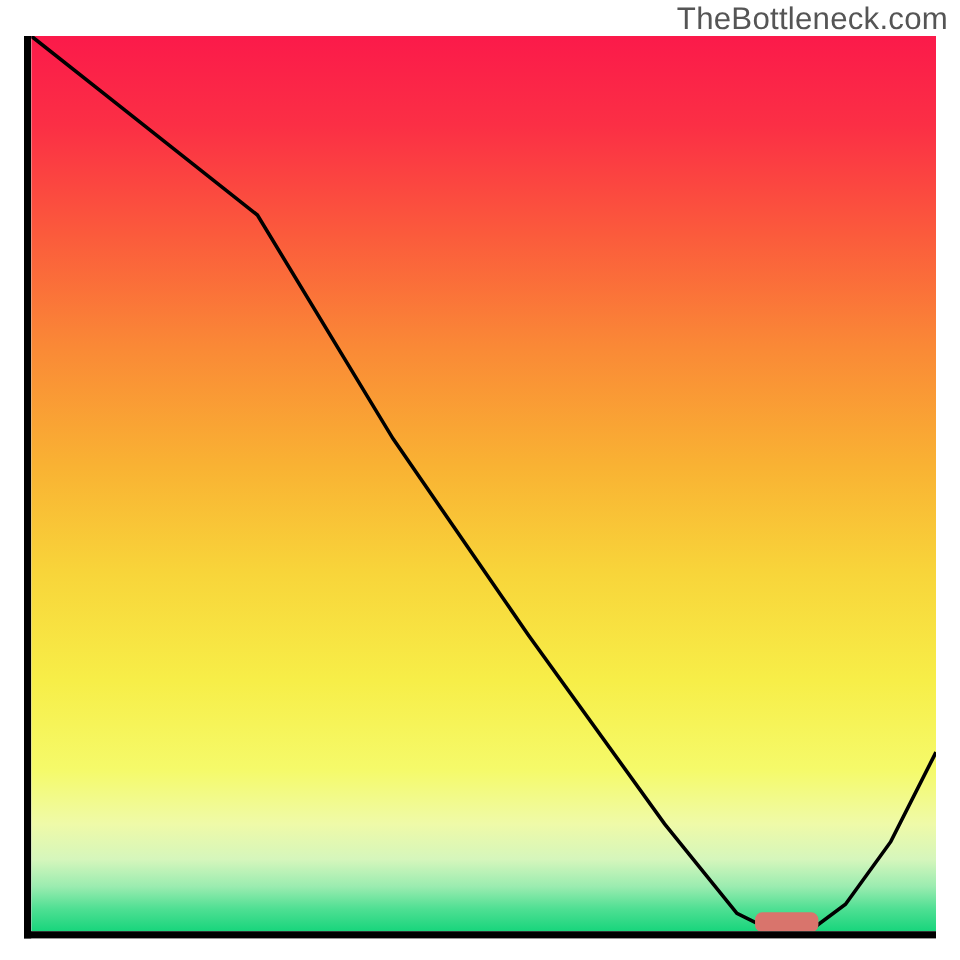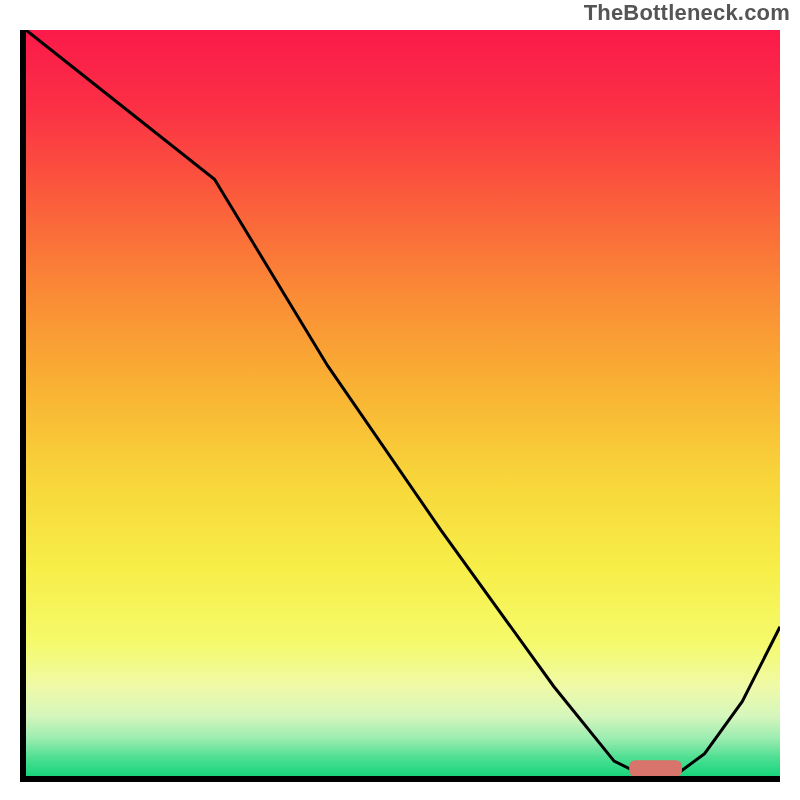--- a/index.html
+++ b/index.html
@@ -12,22 +12,22 @@
   }
   .container {
     position: relative;
     width: 800px;
     height: 800px;
   }
   .attribution {
     position: absolute;
     top: 0;
     right: 10px;
-    font-size: 22px;
-    font-weight: bold;
+    font-size: 26px;
+    font-weight: normal;
     color: #555555;
     letter-spacing: 0.2px;
   }
   .plot-frame {
     position: absolute;
     left: 20px;
     top: 30px;
     width: 760px;
     height: 752px;
     border-left: 6px solid #000;

